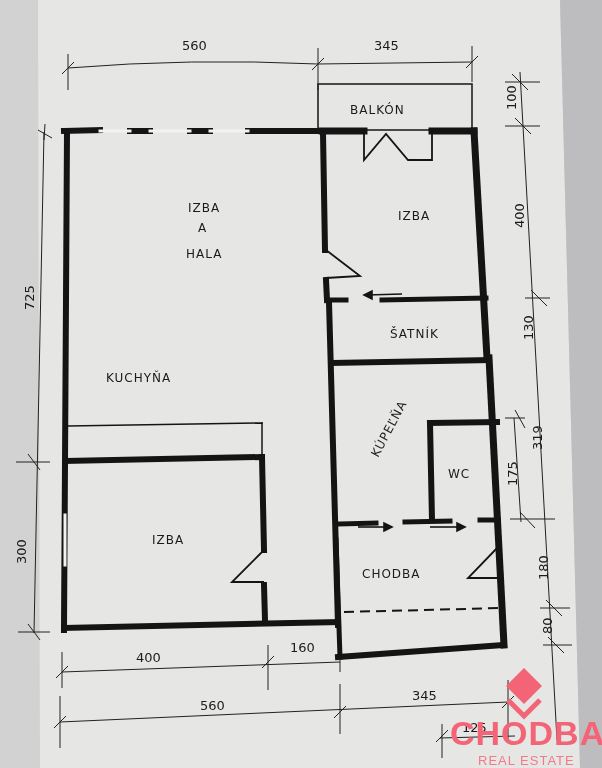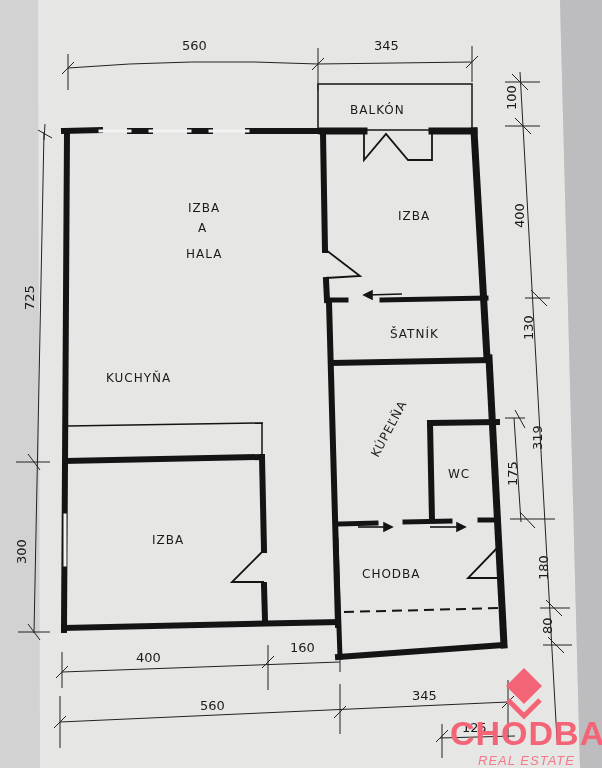--- a/index.html
+++ b/index.html
@@ -4,21 +4,21 @@
 <style>
   html,body{margin:0;padding:0;}
   body{width:602px;height:768px;overflow:hidden;background:#c9c9c9;font-family:"DejaVu Sans",sans-serif;}
   .stage{position:relative;width:602px;height:768px;}
   .paper{position:absolute;left:0;top:0;width:602px;height:768px;}
   svg text{font-family:"DejaVu Sans",sans-serif;fill:#1b1b1b;}
   .lbl{font-size:12px;letter-spacing:1px;}
   .dim{font-size:13px;}
   .wm{position:absolute;left:440px;top:662px;width:160px;height:106px;}
   .wm-text{position:absolute;left:10px;top:52px;font-family:"Liberation Sans",sans-serif;font-size:34px;font-weight:bold;color:#f46477;letter-spacing:1px;}
-  .wm-sub{position:absolute;left:38px;top:91px;font-family:"Liberation Sans",sans-serif;font-size:13px;color:#f27a8a;letter-spacing:1px;font-style:italic;}
+  .wm-sub{position:absolute;left:38px;top:91px;font-family:"Liberation Sans",sans-serif;font-size:13px;color:#f27a8a;letter-spacing:1px;}
 </style>
 </head>
 <body>
 
 <div class="stage">
 <svg class="paper" viewBox="0 0 602 768" width="602" height="768">
 
   <rect x="0" y="0" width="602" height="768" fill="#d2d2d2"></rect>
   <polygon points="38,0 560,0 580,768 40,768" fill="#e6e6e4"></polygon>
   <polygon points="560,0 602,0 602,768 580,768" fill="#bdbdbf"></polygon>

